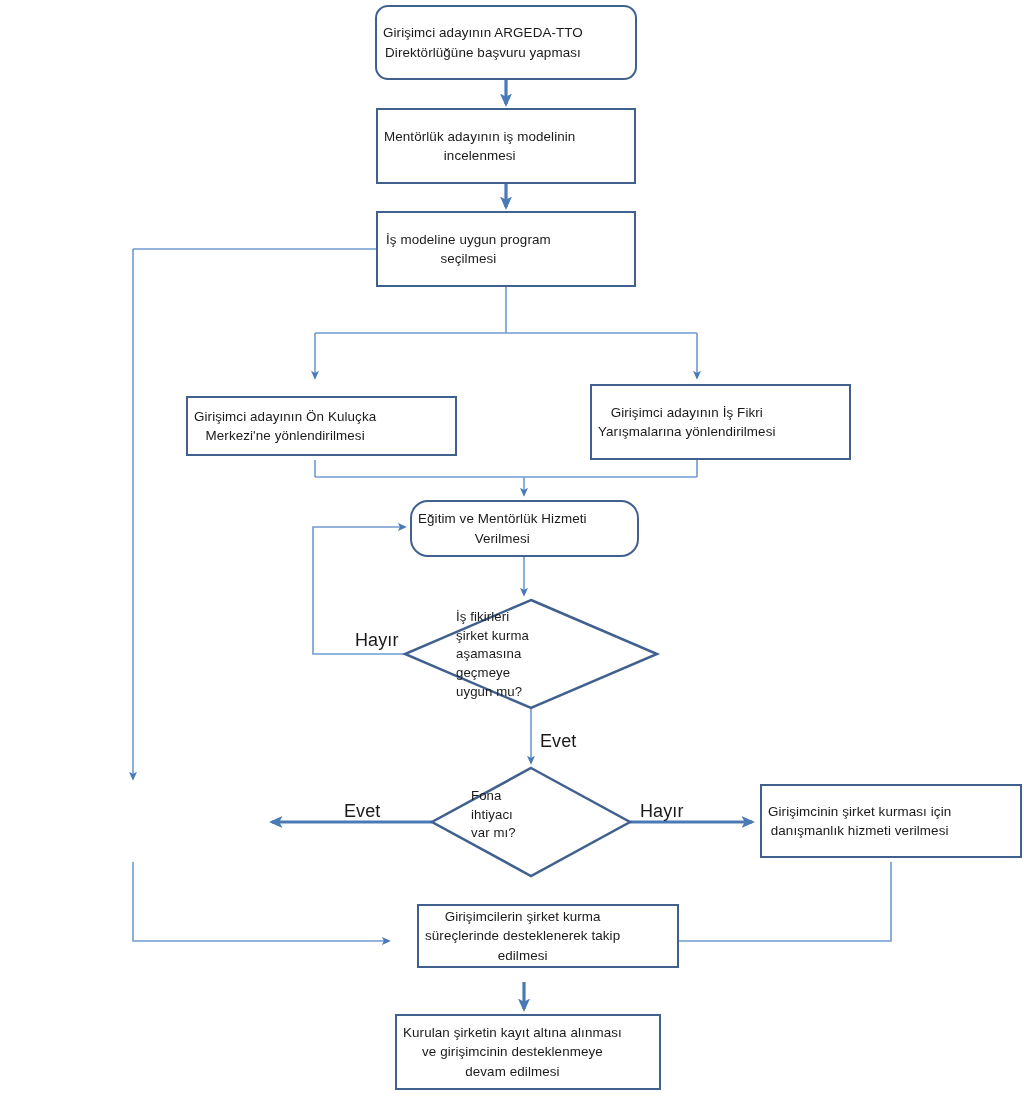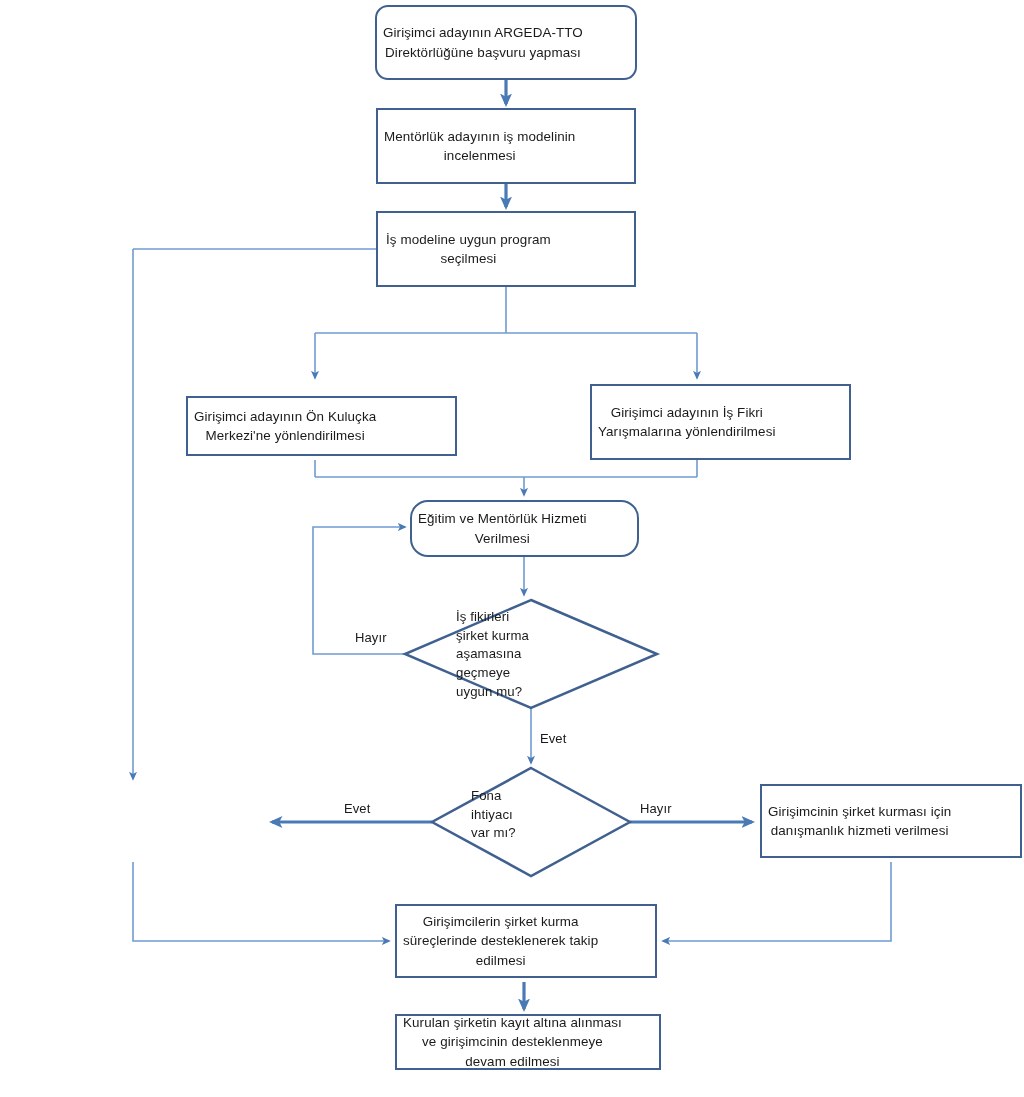--- a/index.html
+++ b/index.html
@@ -41,21 +41,21 @@
   }
   .node.rounded {
     border-radius: 13px;
   }
   .node span {
     display: block;
     white-space: pre-line;
   }
   .edge-label {
     position: absolute;
-    font-size: 13px;
+    font-size: 18px;
     color: #1a1a1a;
     white-space: nowrap;
     letter-spacing: 0.1px;
   }
   .diamond-label {
     position: absolute;
     text-align: left;
     font-size: 13.2px;
     line-height: 1.42;
     color: #1a1a1a;
@@ -149,27 +149,27 @@
     <span>Eğitim ve Mentörlük Hizmeti
 Verilmesi</span>
   </div>
 
 
   <div class="node" style="left:760px;top:784px;width:262px;height:74px;">
     <span>Girişimcinin şirket kurması için
 danışmanlık hizmeti verilmesi</span>
   </div>
 
-  <div class="node" style="left:395px;top:904px;width:262px;height:74px;">
+  <div class="node" style="left:417px;top:904px;width:262px;height:64px;">
     <span>Girişimcilerin şirket kurma
 süreçlerinde desteklenerek takip
 edilmesi</span>
   </div>
 
-  <div class="node" style="left:395px;top:1014px;width:266px;height:56px;">
+  <div class="node" style="left:395px;top:1014px;width:266px;height:76px;">
     <span>Kurulan şirketin kayıt altına alınması
 ve girişimcinin desteklenmeye
 devam edilmesi</span>
   </div>
 
   <div class="diamond-label" style="left:456px;top:608px;width:150px;">İş fikirleri
 şirket kurma
 aşamasına
 geçmeye
 uygun mu?</div>

